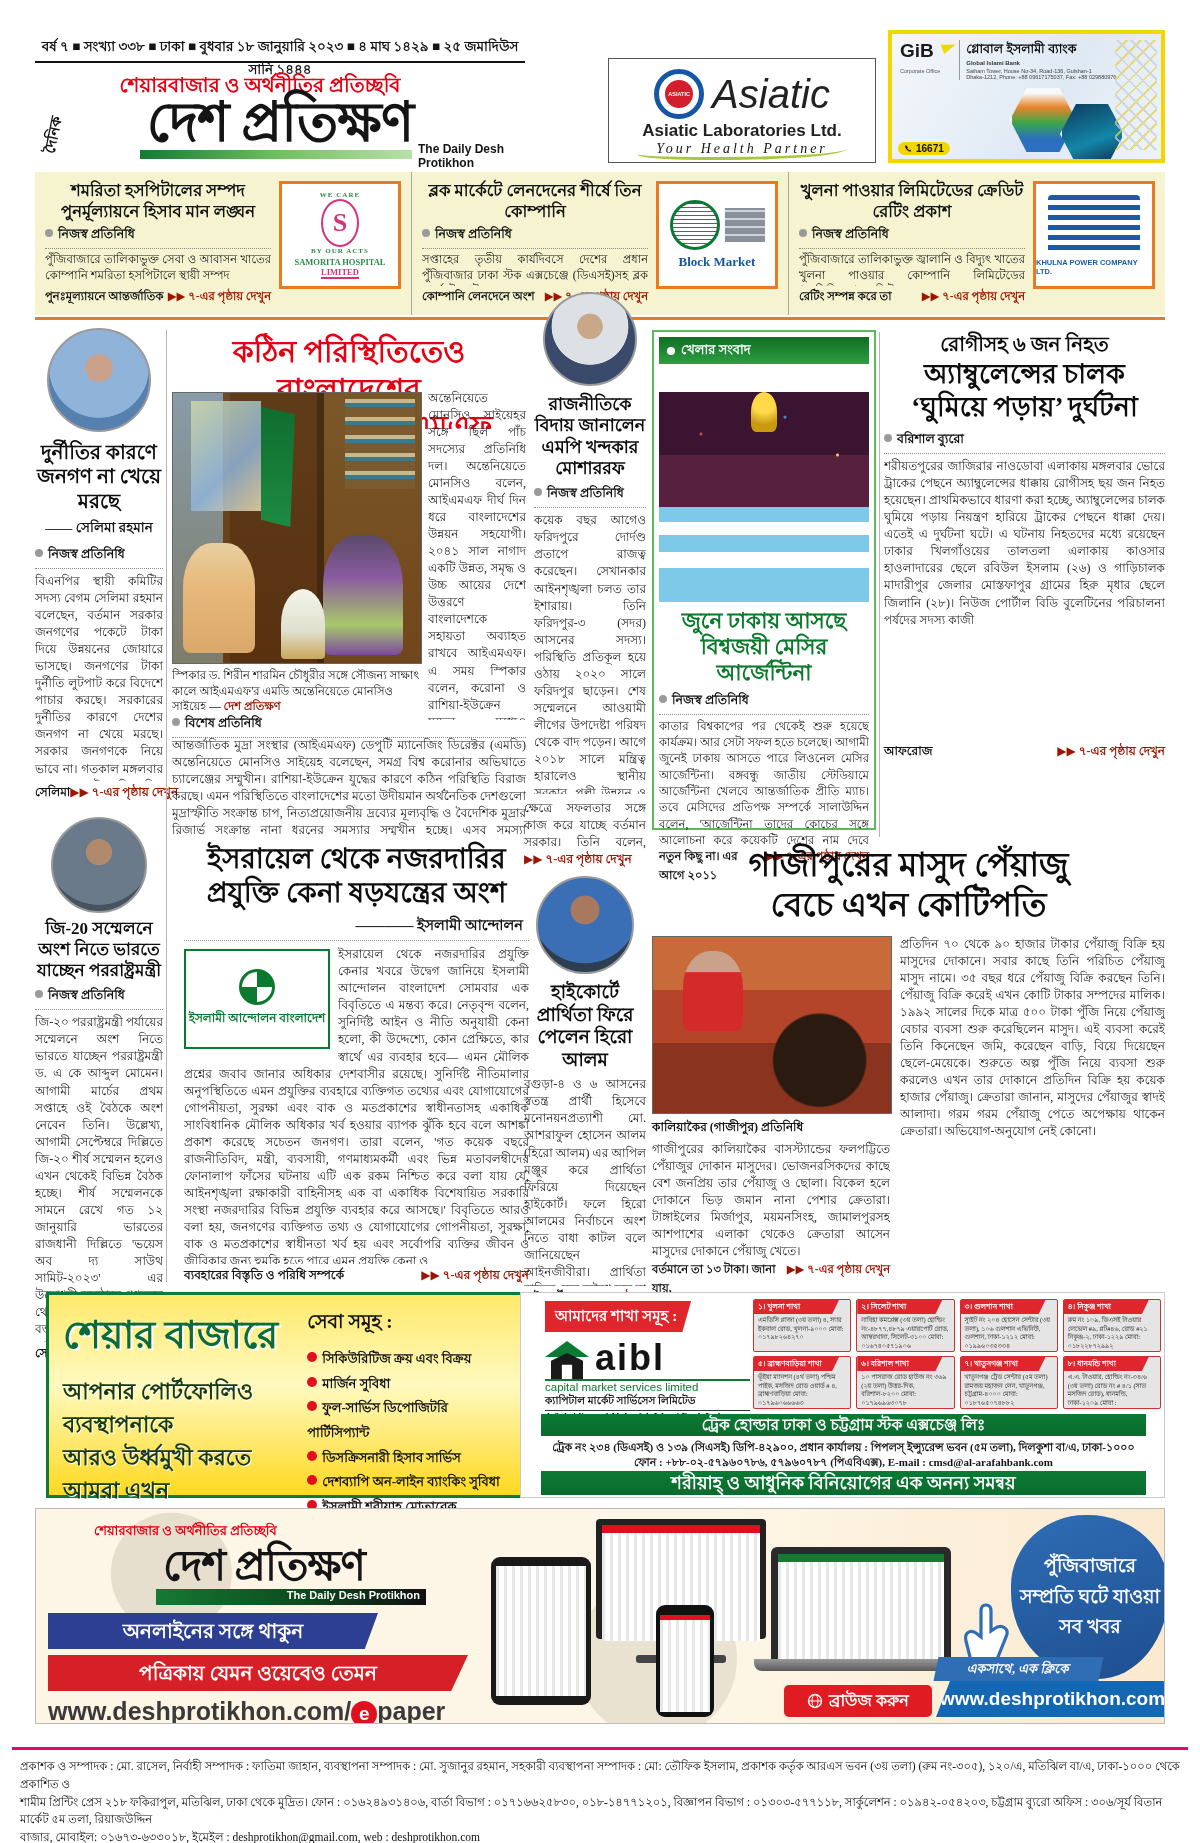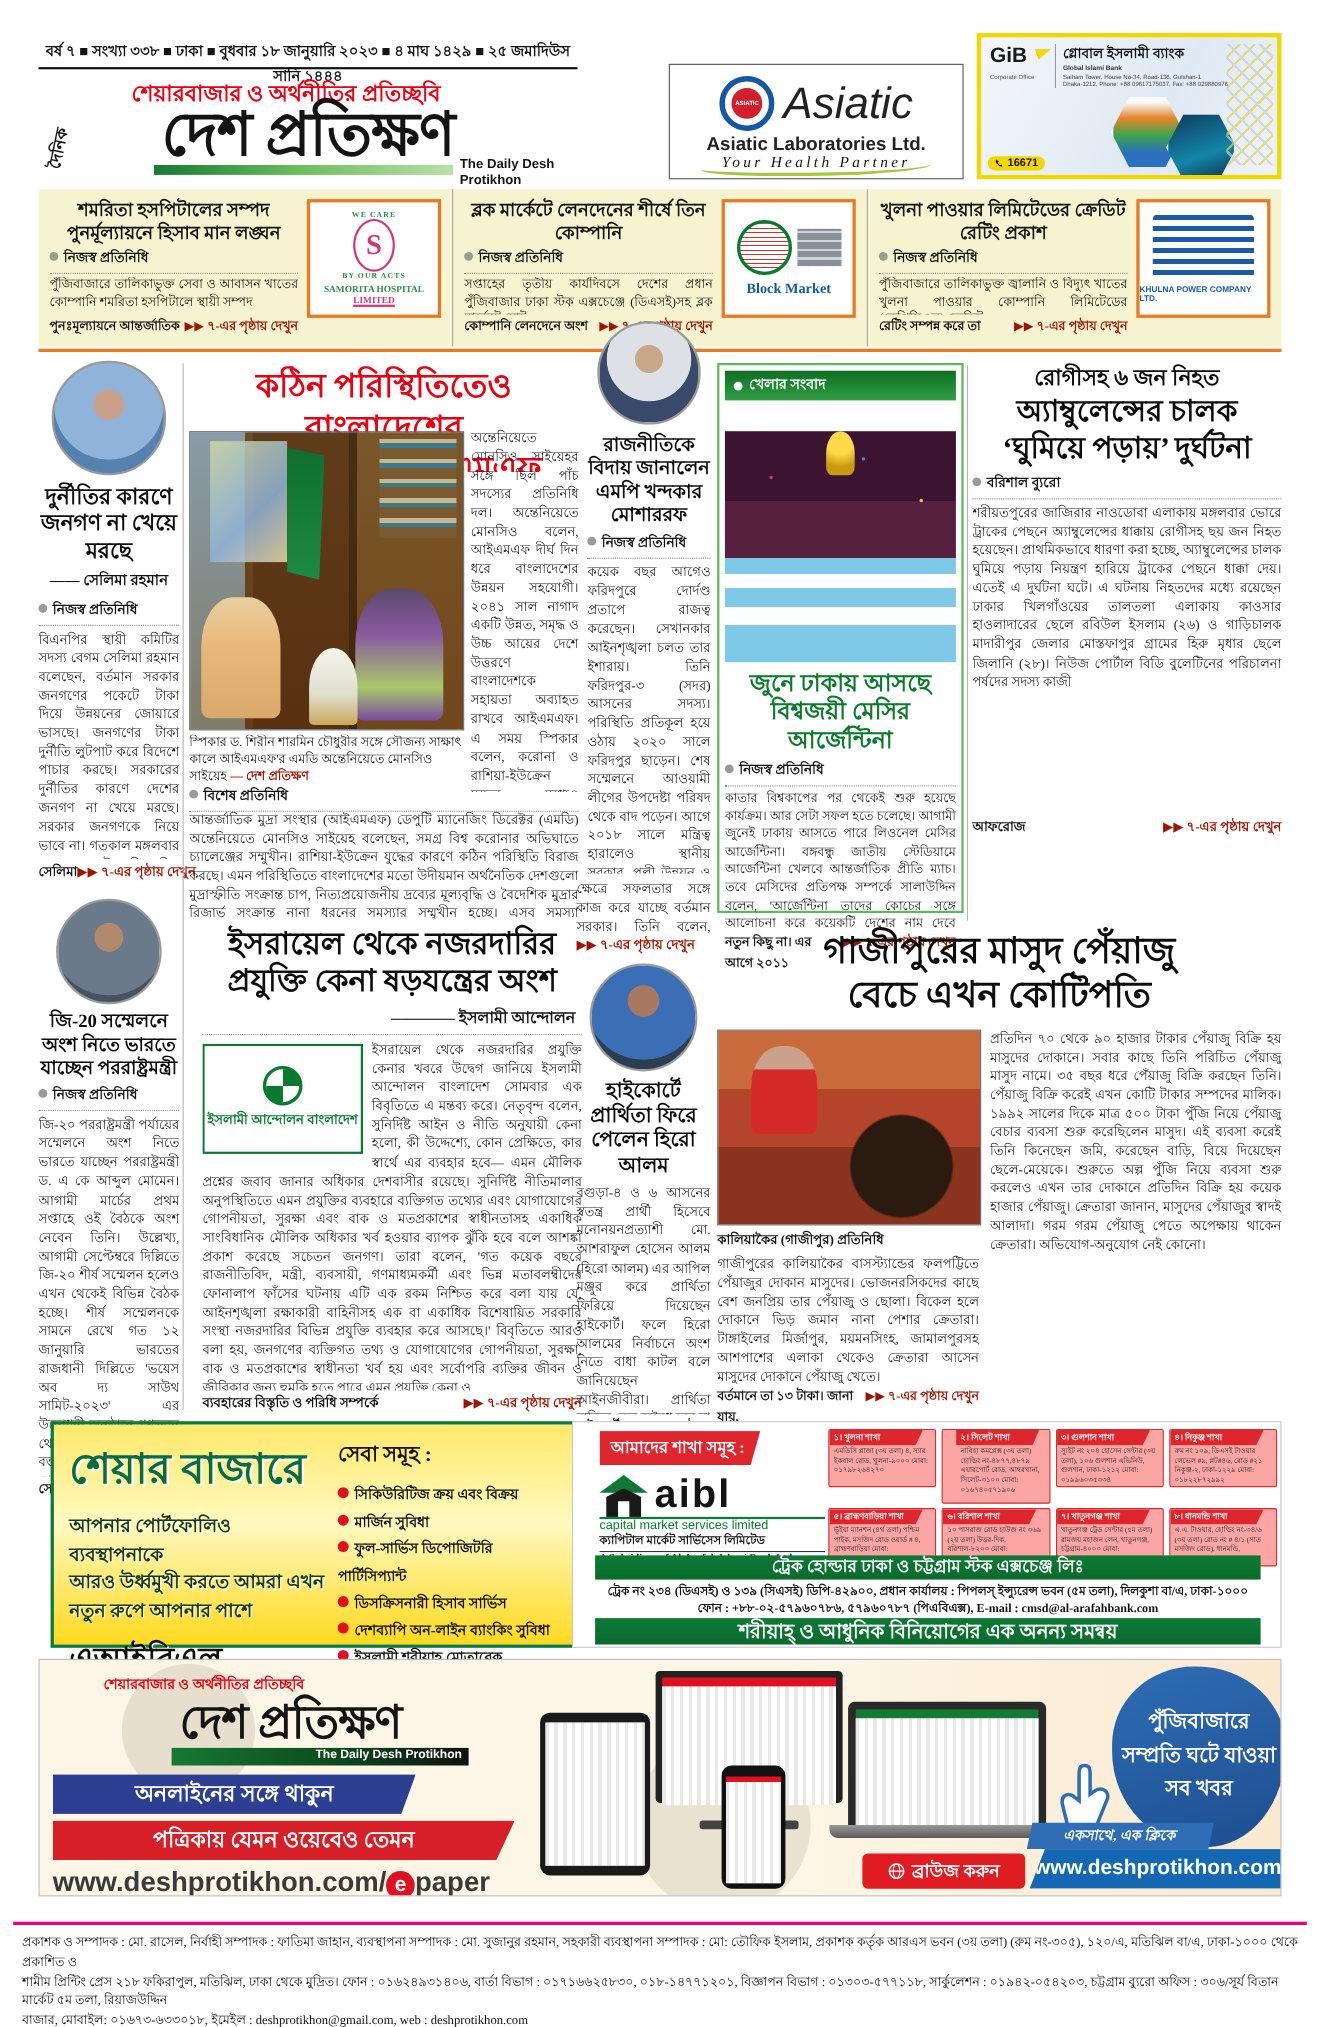--- a/index.html
+++ b/index.html
@@ -30,21 +30,21 @@
   .tsec{flex:1;min-width:0;}
   .tsec + .tsec{border-left:1px solid #a8a89a;}
   .tz-body{font-size:11.5px;line-height:1.35;}
   .green-grad{background:linear-gradient(90deg,#157a33,#6fbf5e,#b9e0a8);}
   .sports-tag{background:linear-gradient(180deg,#0e6e23,#2f9e43);color:#fff;font-weight:bold;font-size:13px;
               padding:3px 8px;display:flex;align-items:center;gap:6px;}
   .sports-tag .wdot{width:8px;height:8px;border-radius:50%;background:#fff;}
   .ribbon{background:#e0262d;color:#fff;font-weight:bold;display:inline-block;
           padding:3px 14px 3px 10px;clip-path:polygon(0 0,100% 0,94% 100%,0 100%);}
   .gbar{background:linear-gradient(180deg,#0c7a34,#0a6b2d);color:#fff;font-weight:bold;text-align:center;}
-  .branch{border:1px solid #d03030;border-radius:2px;background:#fca5a5;overflow:hidden;box-sizing:border-box;}
+  .branch{border:1px solid #d03030;border-radius:2px;background:#e5e5e5;overflow:hidden;box-sizing:border-box;}
   .branch .bh{background:#e0262d;color:#fff;font-size:7.5px;font-weight:bold;padding:1px 4px;
               clip-path:polygon(0 0,100% 0,92% 100%,0 100%);width:80%;}
   .branch .ba{font-size:6.4px;line-height:1.35;padding:2px 4px;color:#222;}
   .hex{clip-path:polygon(25% 3%,75% 3%,100% 50%,75% 97%,25% 97%,0 50%);}
   .devscreen{background:repeating-linear-gradient(90deg,#e8e8e8 0 3px,#fff 3px 8px),
              linear-gradient(180deg,#fff,#f4f4f4);}
 </style>
 </head>
 <body>
 
@@ -301,21 +301,21 @@
             <span class="more">▶▶ ৭-এর পৃষ্ঠায় দেখুন</span>
           </div>
       </div>
       <div class="body-txt jc clip" style="height:330px;">প্রতিদিন ৭০ থেকে ৯০ হাজার টাকার পেঁয়াজু বিক্রি হয় মাসুদের দোকানে। সবার কাছে তিনি পরিচিত পেঁয়াজু মাসুদ নামে। ৩৫ বছর ধরে পেঁয়াজু বিক্রি করছেন তিনি। পেঁয়াজু বিক্রি করেই এখন কোটি টাকার সম্পদের মালিক। ১৯৯২ সালের দিকে মাত্র ৫০০ টাকা পুঁজি নিয়ে পেঁয়াজু বেচার ব্যবসা শুরু করেছিলেন মাসুদ। এই ব্যবসা করেই তিনি কিনেছেন জমি, করেছেন বাড়ি, বিয়ে দিয়েছেন ছেলে-মেয়েকে। শুরুতে অল্প পুঁজি নিয়ে ব্যবসা শুরু করলেও এখন তার দোকানে প্রতিদিন বিক্রি হয় কয়েক হাজার পেঁয়াজু। ক্রেতারা জানান, মাসুদের পেঁয়াজুর স্বাদই আলাদা। গরম গরম পেঁয়াজু পেতে অপেক্ষায় থাকেন ক্রেতারা। অভিযোগ-অনুযোগ নেই কোনো।</div>
     </div>
   </div>
 
   <div class="abs" style="left:46px;top:1292px;width:478px;height:206px;border:3px solid #0c7a3c;box-sizing:border-box;background:linear-gradient(180deg,#ffe96b,#fff9c0 45%,#ffd91e);display:flex;">
     <div style="flex:1.15;padding:10px 6px 6px 14px;">
       <div class="b" style="font-size:38px;color:#0a6b3c;text-shadow:2px 2px 0 #ffffff;">শেয়ার বাজারে</div>
-      <div class="b" style="font-size:17px;color:#173a12;text-shadow:1px 1px 0 #fff;margin-top:6px;line-height:1.5;">
+      <div class="b" style="font-size:22px;color:#173a12;text-shadow:1px 1px 0 #fff;margin-top:6px;line-height:1.5;">
         <div>আপনার পোর্টফোলিও ব্যবস্থাপনাকে</div>
         <div>আরও উর্ধ্বমুখী করতে আমরা এখন</div>
         <div>নতুন রুপে আপনার পাশে</div>
       </div>
       <div class="b" style="font-size:29px;color:#101010;margin-top:8px;text-shadow:1px 1px 0 #fff;">এআইবিএল</div>
       <div class="b" style="font-size:19px;color:#101010;">ক্যাপিটাল মার্কেট সার্ভিসেস লিঃ</div>
     </div>
     <div style="flex:1;padding:12px 10px 6px 4px;">
       <div class="b" style="font-size:19px;margin-bottom:8px;">সেবা সমূহ :</div>
       <div class="b" style="font-size:13px;line-height:1.9;">
@@ -342,21 +342,21 @@
       <div style="font-size:11.5px;color:#0a7a2e;border-top:2px solid #0c7a34;font-family:'Liberation Sans',sans-serif;">capital market services limited</div>
       <div class="b" style="font-size:10.5px;border-bottom:1px solid #333;">ক্যাপিটাল মার্কেট সার্ভিসেস লিমিটেড</div>
       <div class="b" style="font-size:9.5px;margin-top:1px;">A Subsidiary of Al-Arafah Islami Bank Ltd.</div>
     </div>
 
     <div class="abs" style="left:232px;top:6px;width:408px;display:grid;grid-template-columns:repeat(4,1fr);gap:4px 5px;">
       <div class="branch" style="height:53px;">
           <div class="bh">১। খুলনা শাখা</div>
           <div class="ba">এমডিসি প্লাজা (৩য় তলা) ৪, স্যার ইকবাল রোড, খুলনা-৯০০০ মোবা: ০১৭৯৮২৬৪২৭০</div>
         </div>
-      <div class="branch" style="height:68px;padding-left:12px;">
+      <div class="branch" style="height:53px;">
           <div class="bh">২। সিলেট শাখা</div>
           <div class="ba">নাবিহা কমপ্লেক্স (৩য় তলা) হোল্ডিং নং-৪৮৭৭,৪৮৭৯ এয়ারপোর্ট রোড, আম্বরখানা, সিলেট-৩১০০ মোবা: ০১৬৭৪০৫৭১৯০৬</div>
         </div>
       <div class="branch" style="height:53px;">
           <div class="bh">৩। গুলশান শাখা</div>
           <div class="ba">স্যুইট নং ২০৪ হোসেন সেন্টার (৩য় তলা), ১০৬ গুলশান এভিনিউ, গুলশান, ঢাকা-১২১২ মোবা: ০১৯৯৬০৩৫৩৩৪</div>
         </div>
       <div class="branch" style="height:53px;">
           <div class="bh">৪। নিকুঞ্জ শাখা</div>
           <div class="ba">রুম নং ১০৯, ডিএসই টাওয়ার লেভেল #৯, প্লট#৪৬, রোড #২১ নিকুঞ্জ-২, ঢাকা-১২২৯ মোবা: ০১৮২২৮৭২৯৯২</div>

